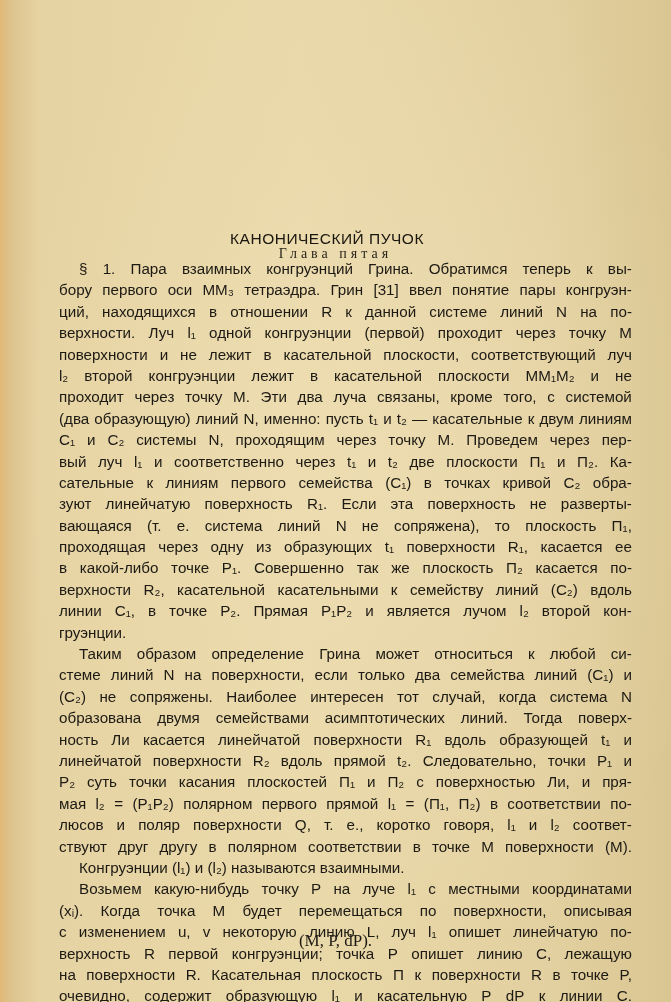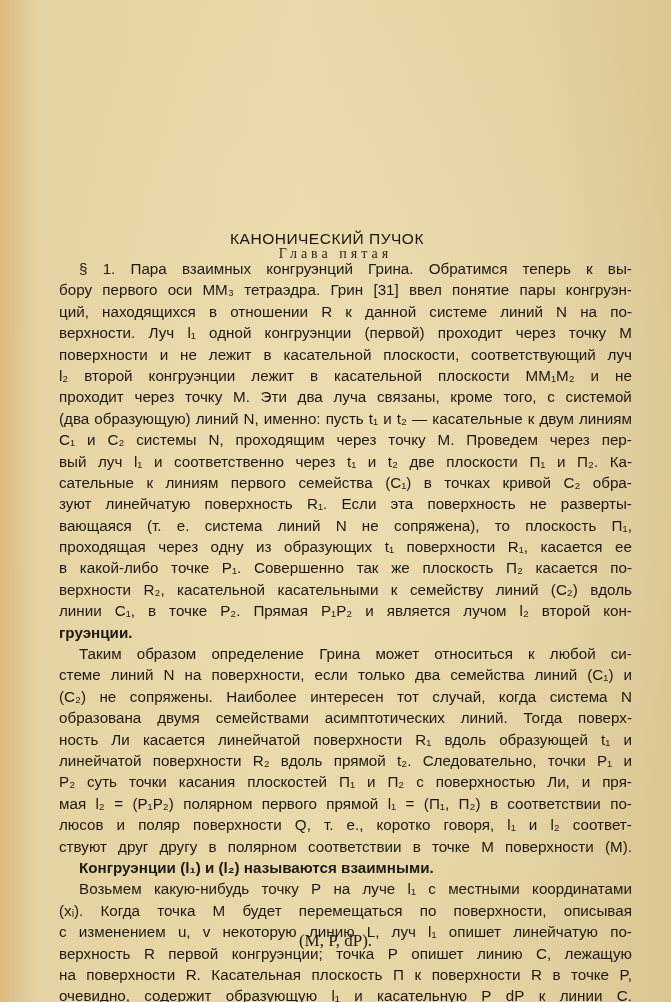--- a/index.html
+++ b/index.html
@@ -23,21 +23,21 @@
     position: absolute; left: 0; width: 654px; top: 230px;
     text-align: center; font-size: 15.5px; font-weight: normal; letter-spacing: 0.5px; color: #1a1610;
   }
   .body {
     position: absolute; left: 59px; top: 258px; width: 573px;
     font-size: 15.2px; line-height: 21.4px;
   }
   .line {
     display: flex; justify-content: space-between; white-space: nowrap; height: 21.4px;
   }
-  .line.last { justify-content: flex-start; font-weight: bold; }
+  .line.last { justify-content: flex-start; }
   .line.indent { padding-left: 20px; }
   .line span.w { display: inline-block; }
   .formula {
     position: absolute; left: 0; width: 671px; top: 931px;
     text-align: center; font-family: "Liberation Serif", serif; font-size: 17px; color: #1d1a14;
   }
 </style>
 </head>
 <body>
 

